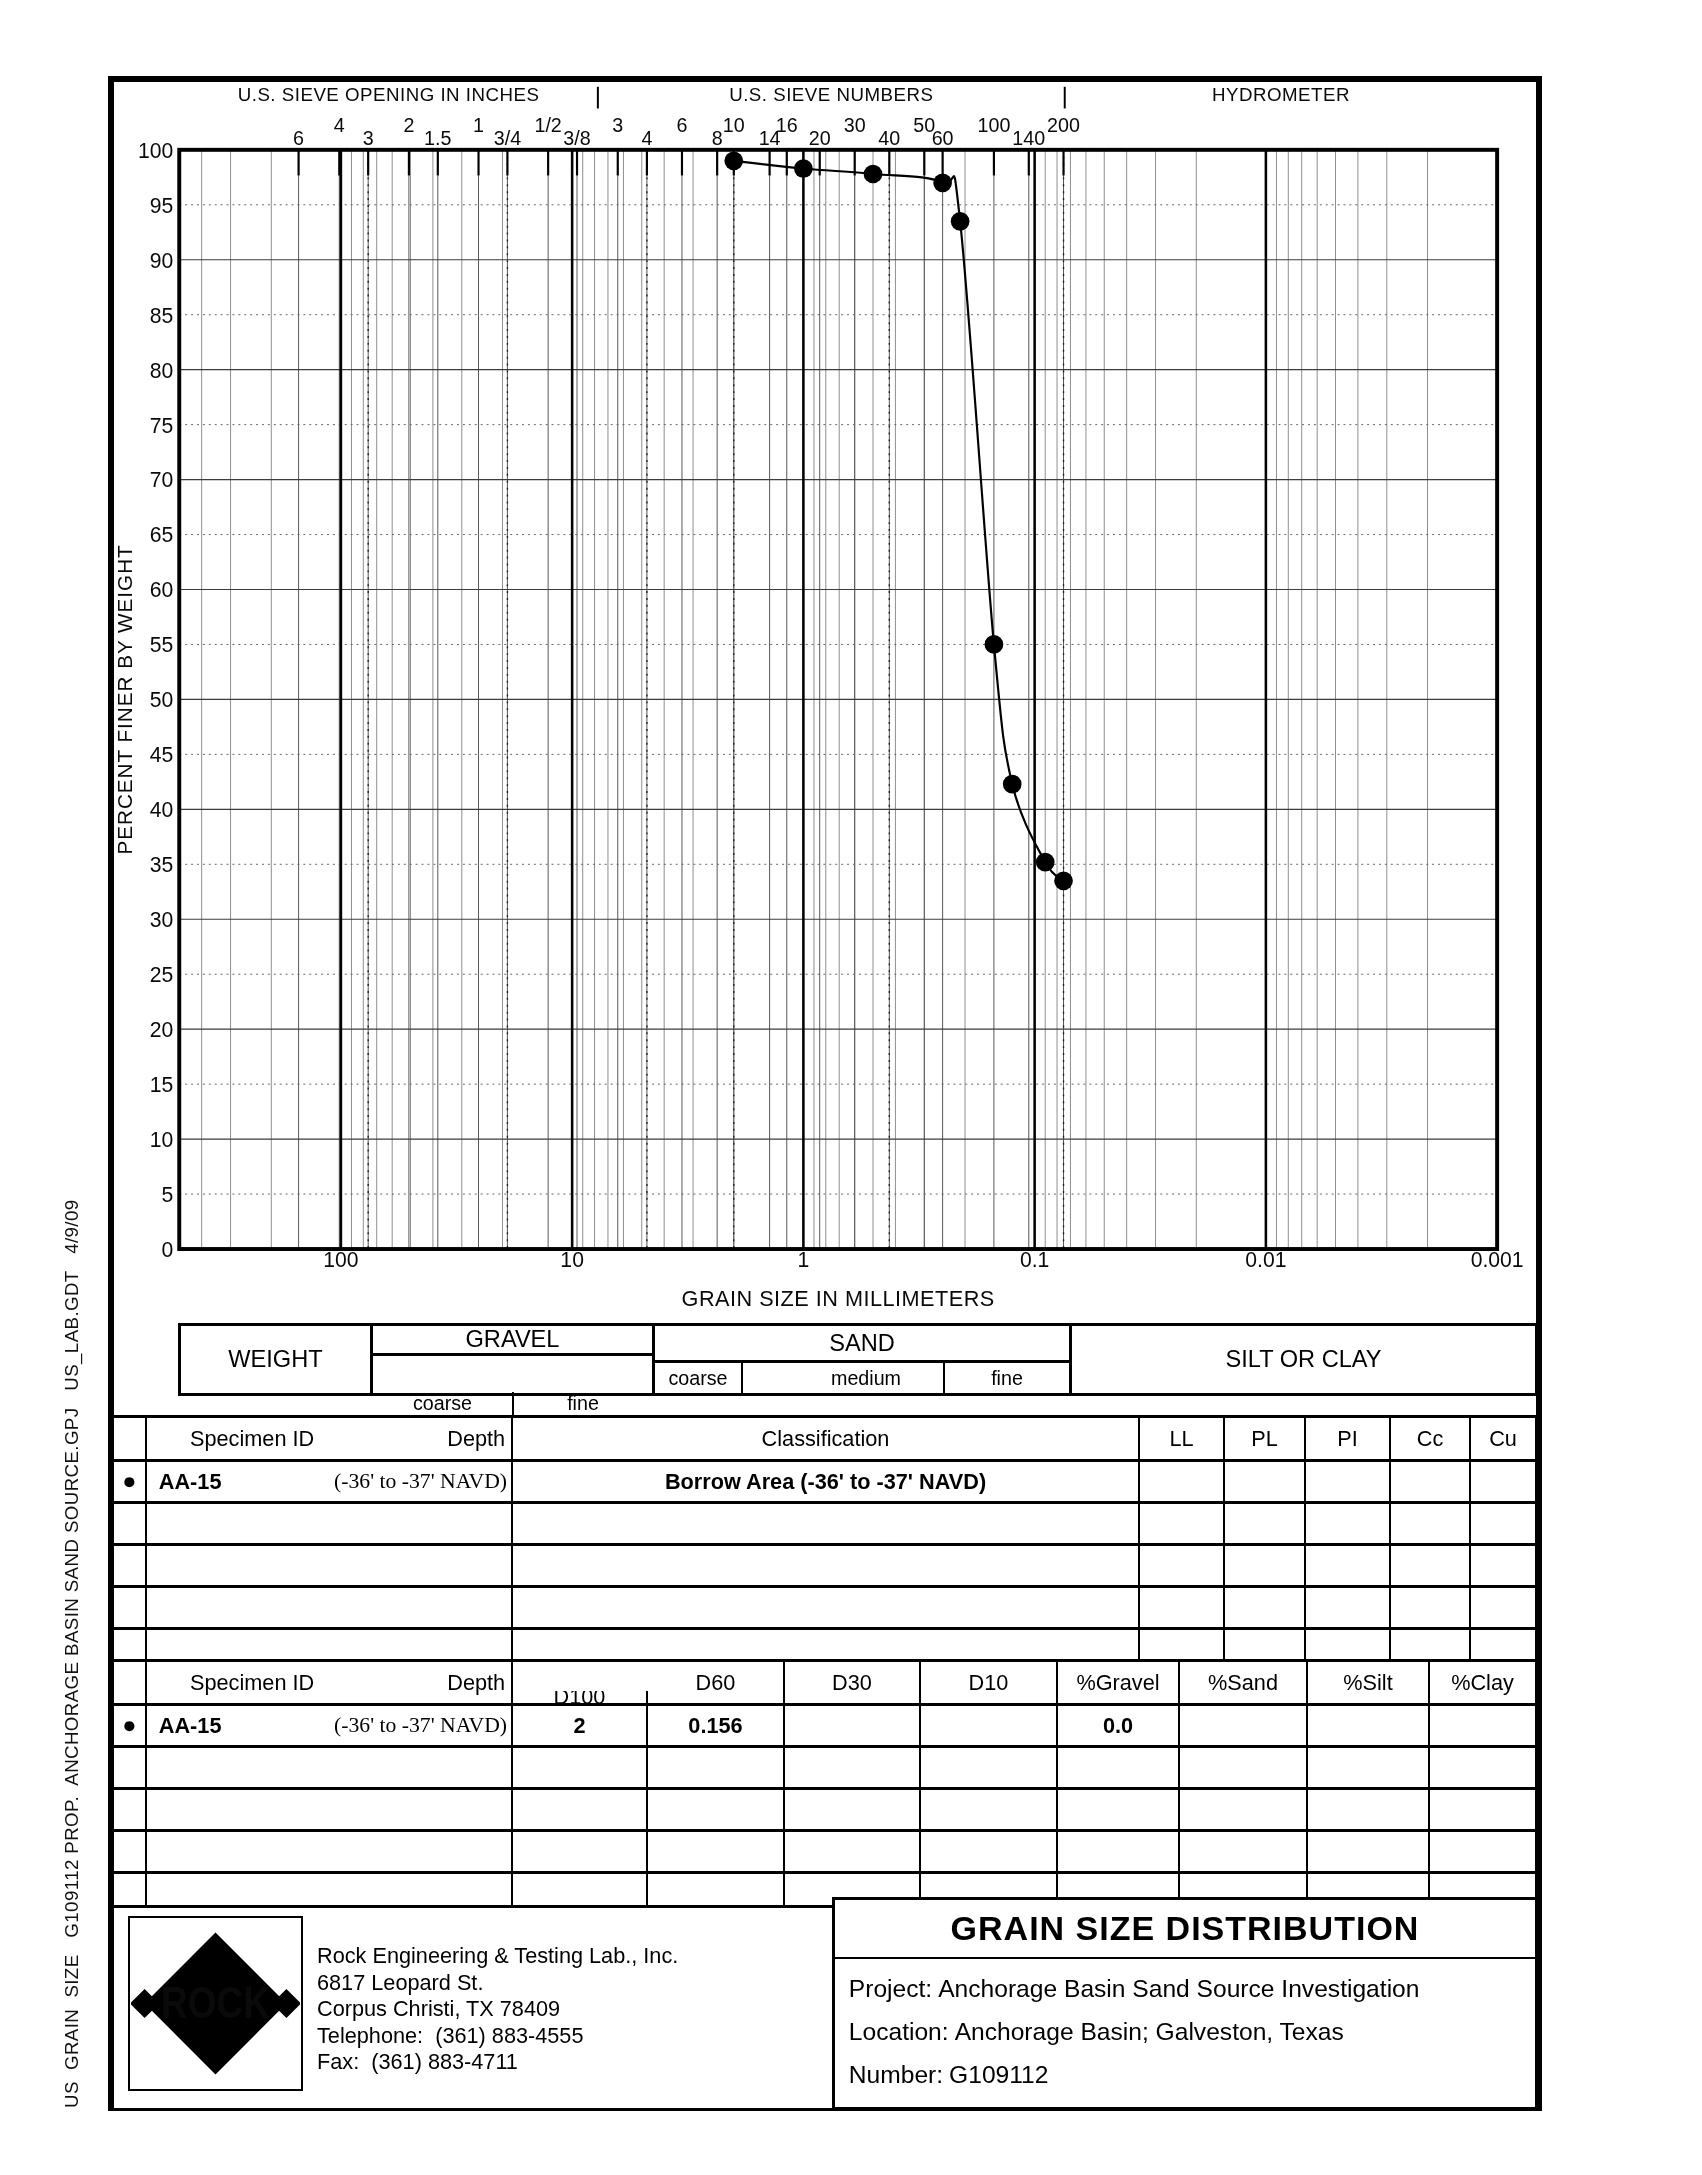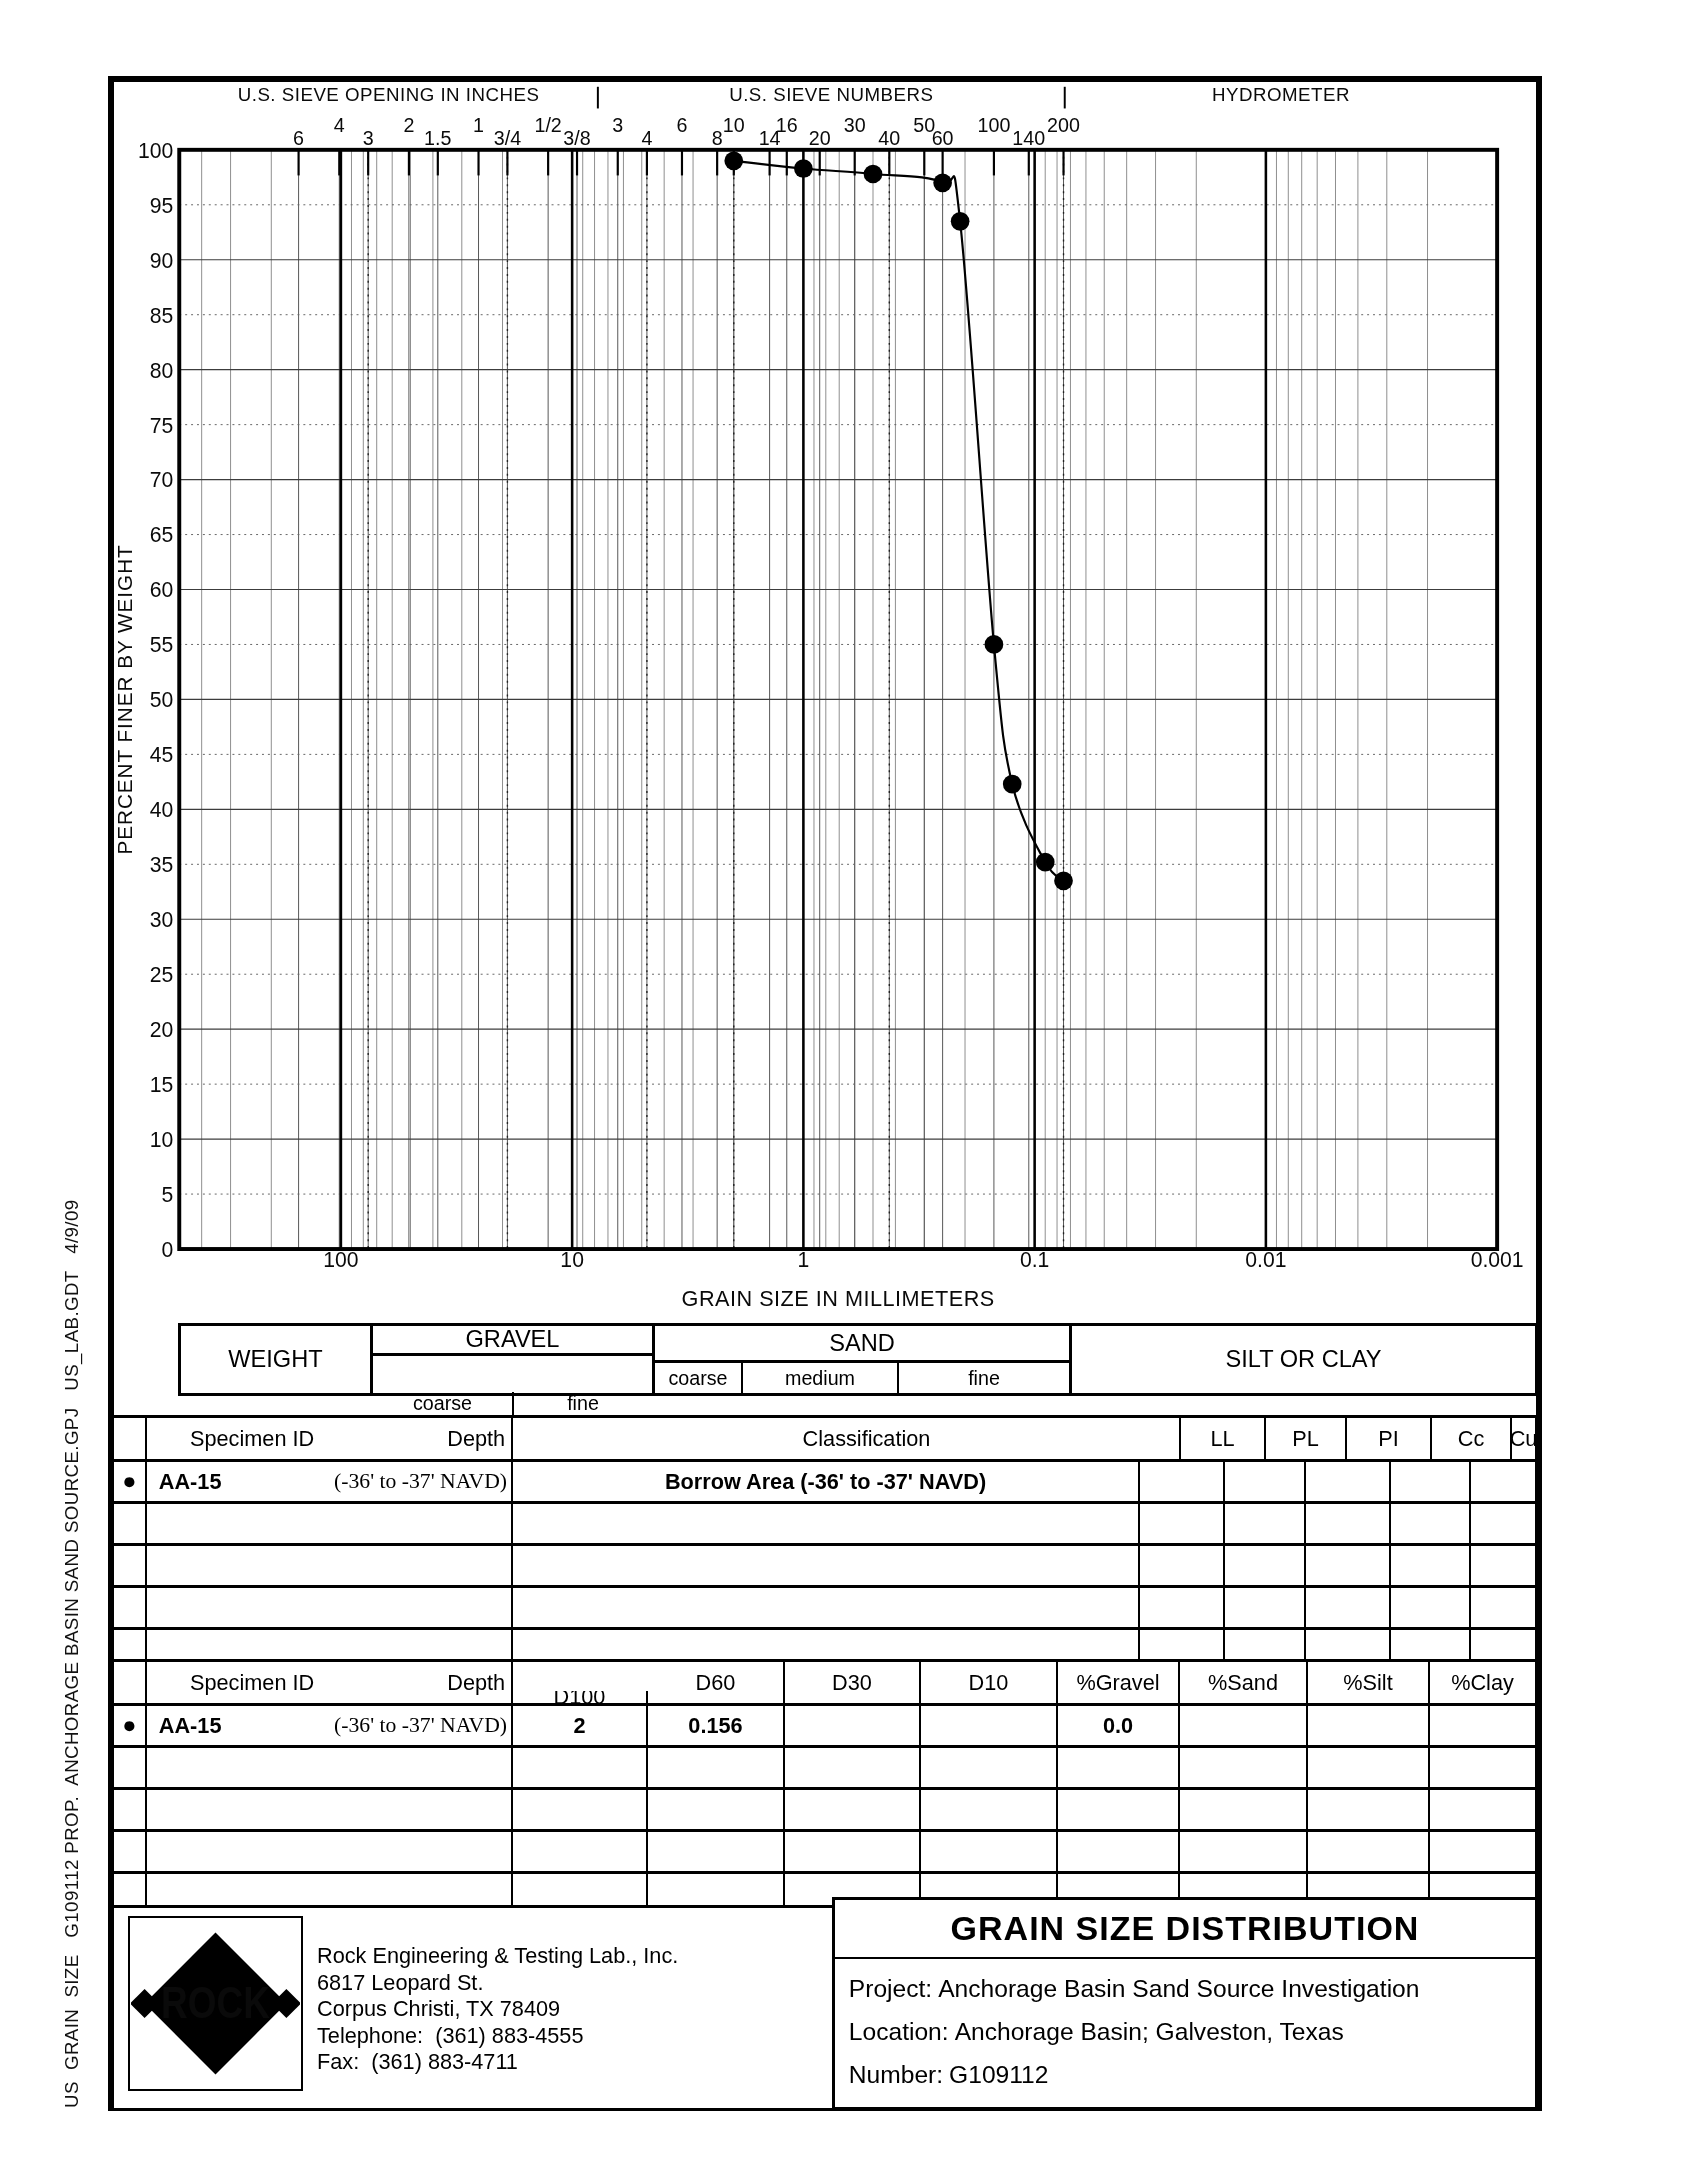--- a/index.html
+++ b/index.html
@@ -264,35 +264,35 @@
       <div class="gtop">GRAVEL</div>
       <div class="gsub">
         <div style="width:139px;">coarse</div>
         <div style="flex:1;">fine</div>
       </div>
     </div>
     <div class="group" style="width:414px;">
       <div class="gtop">SAND</div>
       <div class="gsub">
         <div style="width:86px;">coarse</div>
-        <div style="width:154px;">medium</div>
+        <div style="width:154px;padding-left:46px;">medium</div>
         <div style="flex:1;">fine</div>
       </div>
     </div>
     <div class="cellfull" style="flex:1;">SILT OR CLAY</div>
   </div>
 
   <div class="abs rtable" id="class-table" style="left:111px;top:1415px;width:1427px;">
       <div class="trow head">
         <div class="tcell" style="width: 33px;"></div>
         <div class="tcell spec-h" style="width: 366px;">
           <span>Specimen ID</span>
           <span>Depth</span>
         </div>
-        <div class="tcell" style="width: 627px; margin-left: 41px;">Classification</div>
+        <div class="tcell" style="width: 627px;">Classification</div>
         <div class="tcell" style="width: 85px;">LL</div>
         <div class="tcell" style="width: 81px;">PL</div>
         <div class="tcell" style="width: 85px;">PI</div>
         <div class="tcell" style="width: 80px;">Cc</div>
         <div class="tcell" style="flex: 1 1 0%;">Cu</div>
       </div>
       <div class="trow">
         <div class="tcell" style="width: 33px;">
           <span class="marker-dot">●</span>
         </div>

